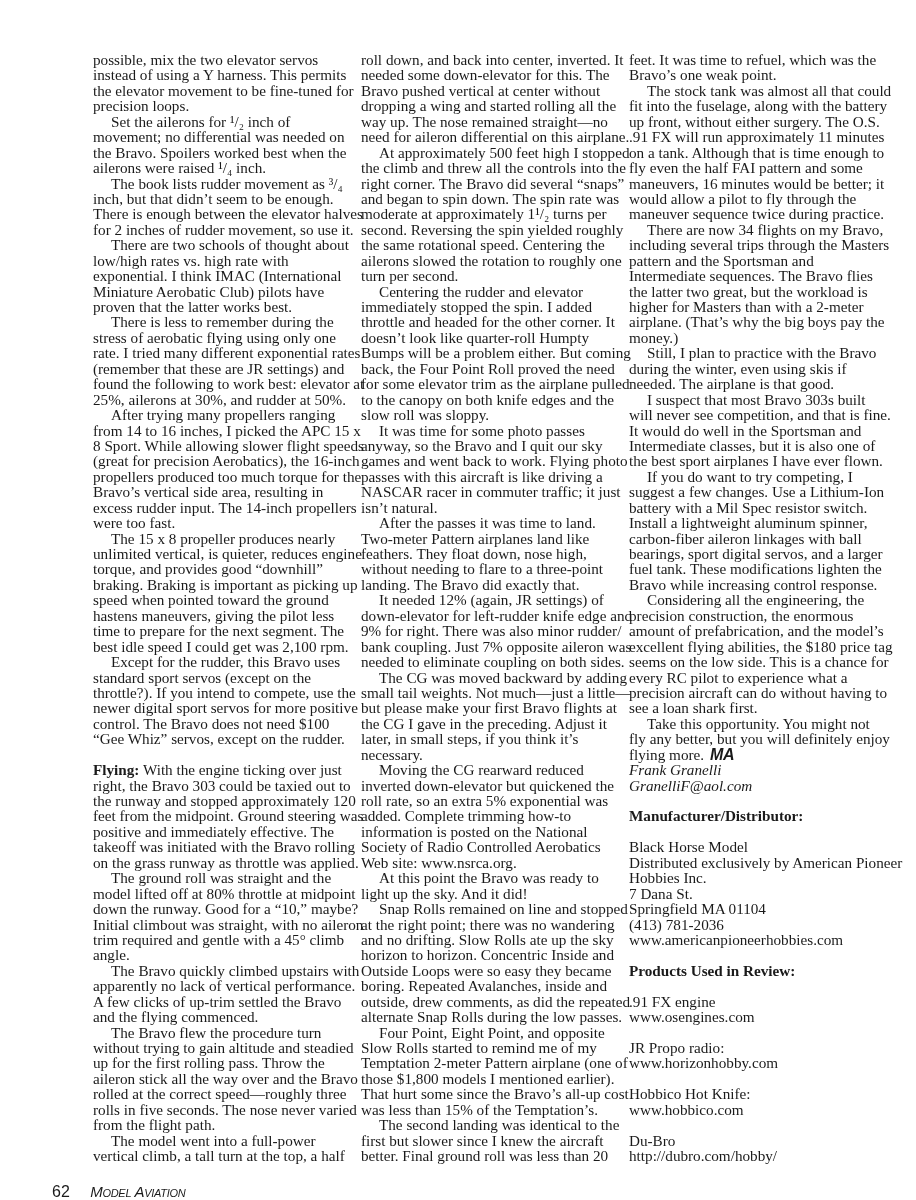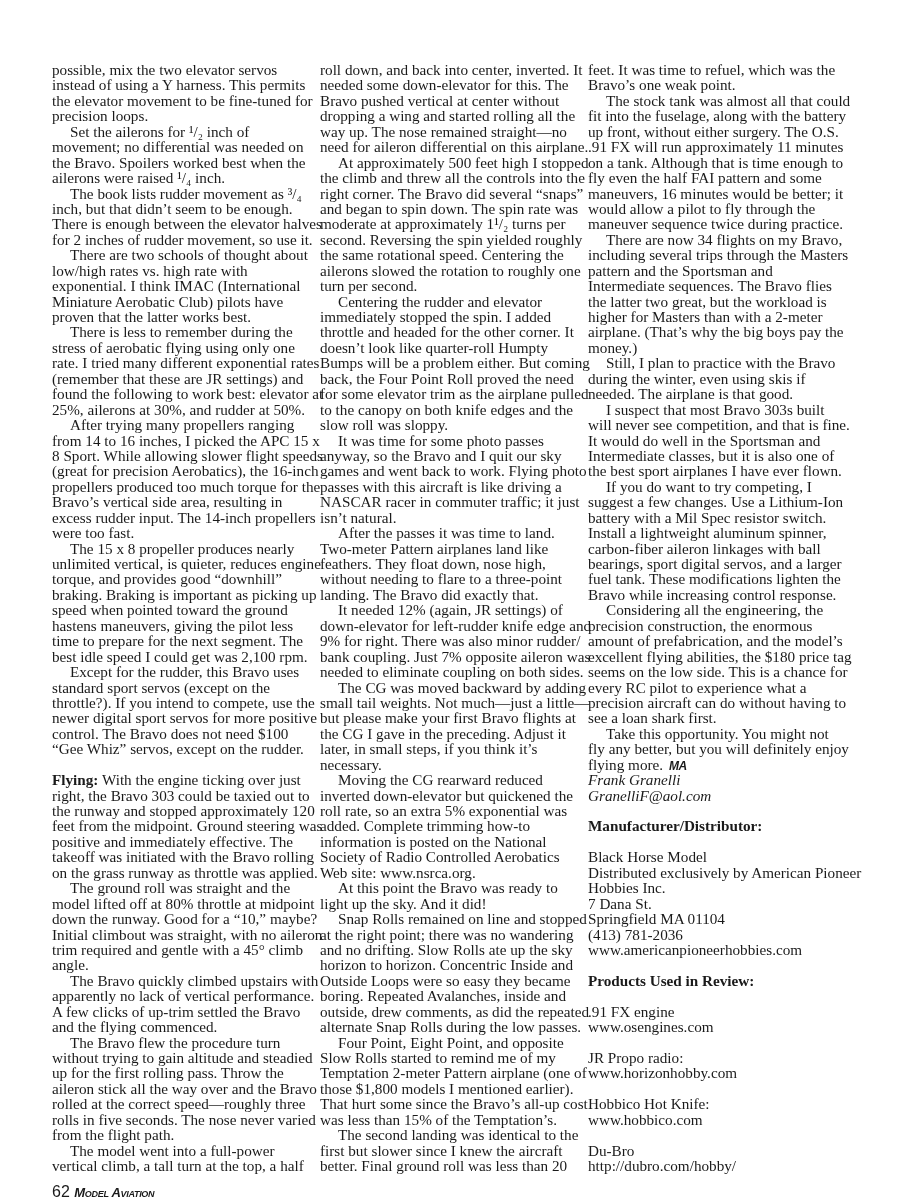--- a/index.html
+++ b/index.html
@@ -1,42 +1,42 @@
 <!DOCTYPE html>
 <html><head>
 <meta charset="utf-8">
 <style>
   html, body { margin: 0; padding: 0; background: #ffffff; }
   body {
     width: 916px; height: 1200px; position: relative; overflow: hidden;
     font-family: "Liberation Serif", serif; color: #1a1a1a;
   }
   .col {
-    position: absolute; top: 62px; width: 268px;
-    font-size: 15.2px; line-height: 15.45px;
+    position: absolute; top: 52px; width: 268px;
+    font-size: 15.2px; line-height: 15.45px; margin-left: 41px;
   }
   #col1 { left: 52px; }
   #col2 { left: 320px; }
   #col3 { left: 588px; }
   .line { white-space: pre; height: 15.45px; overflow: visible; }
   .indent { padding-left: 18px; }
   .blank { height: 15.45px; }
   .bold { font-weight: bold; }
   .right { text-align: left; font-style: italic; width: 250px; }
   .ma-logo {
     font-family: "Liberation Sans", sans-serif; font-weight: bold; font-style: italic;
-    font-size: 12px; margin-left: 6px; letter-spacing: -0.5px;
+    font-size: 16px; margin-left: 6px; letter-spacing: -0.5px;
   }
   .footer {
     position: absolute; left: 52px; top: 1183px; font-size: 16px;
     font-family: "Liberation Sans", sans-serif; color: #1a1a1a;
   }
-  .footer .pg { margin-right: 0; text-align: right; }
+  .footer .pg { margin-right: 16px; text-align: right; }
   .footer .mag {
-    font-weight: bold; font-style: italic; font-size: 13px; letter-spacing: -0.3px;
+    font-weight: normal; font-style: italic; font-size: 15px; letter-spacing: -0.3px;
     font-variant: small-caps;
   }
 </style>
 </head>
 <body>
 
 <div id="col1" class="col">
     <div class="line">possible, mix the two elevator servos</div>
     <div class="line">instead of using a Y harness. This permits</div>
     <div class="line">the elevator movement to be fine-tuned for</div>

